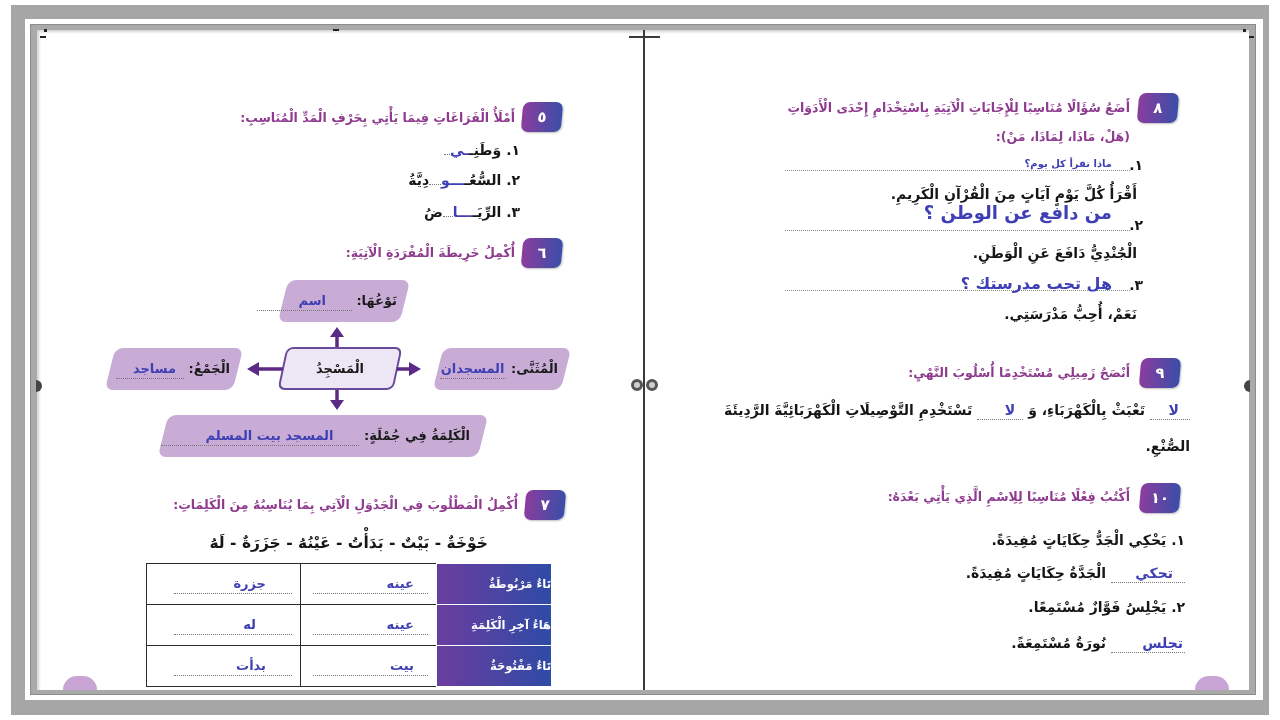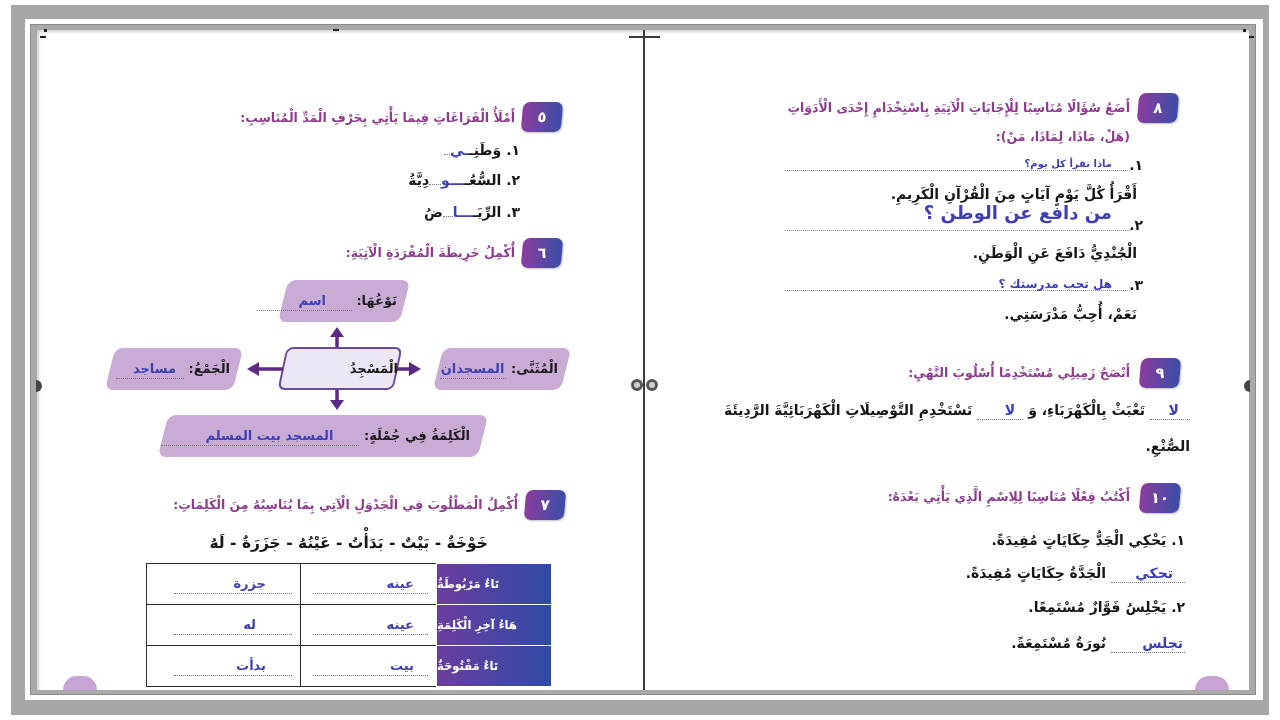--- a/index.html
+++ b/index.html
@@ -28,21 +28,21 @@
   .blank{display:inline-block;border-bottom:1.5px dotted #777;text-align:right;line-height:18px;vertical-align:baseline}
   .dots{display:inline-block;border-bottom:1.5px dotted #777;height:10px}
   .qline{position:absolute;height:16px;border-bottom:1.5px dotted #888}
 
   .pgram{position:absolute;background:var(--diagram-box);border-radius:8px;transform:skewX(-14deg)}
   .center-box{position:absolute;background:#ede6f4;border:2px solid #6a4a9a;border-radius:7px;transform:skewX(-12deg)}
   .dtext{position:absolute;direction:rtl;white-space:nowrap;font-weight:bold;font-size:13px;line-height:22px;color:#1a1a1a}
 
   .wt{position:absolute;left:146px;top:563px;width:386px;border-collapse:collapse;direction:rtl;table-layout:fixed}
   .wt td{height:41px;border:1.5px solid #2b2b2b;background:#fff;font-size:13px;font-weight:bold;text-align:right;padding-right:8px}
-  .wt td.h{width:115px;background:linear-gradient(90deg,var(--table-head-start),var(--table-head-end));color:#fff;border:1px solid #ffffff;text-align:left;padding:0;font-size:11.5px}
+  .wt td.h{width:115px;background:linear-gradient(90deg,var(--table-head-start),var(--table-head-end));color:#fff;border:1px solid #ffffff;text-align:right;padding:0;font-size:11.5px}
   .wt td.c1{width:136px}
   .wt td.c2{width:154px}
 
   .wm{position:absolute;left:963px;top:632px;width:289px;height:60px;overflow:hidden;font-family:"Liberation Sans",sans-serif;color:rgba(150,150,150,.8);white-space:nowrap}
   .wm .t1{position:absolute;left:0;top:0;font-size:24px;line-height:30px}
   .wm .t2{position:absolute;left:0;top:34px;font-size:18px;line-height:22px}
 </style>
 </head>
 <body>
 
@@ -103,21 +103,21 @@
   <g stroke="var(--arrow)" fill="var(--arrow)">
     <line x1="283" y1="369" x2="257" y2="369" stroke-width="3.5"></line>
     <polygon points="259,362 259,376 247,369" stroke="none"></polygon>
   </g>
   <g stroke="var(--arrow)" fill="var(--arrow)">
     <line x1="397" y1="369" x2="411" y2="369" stroke-width="3.5"></line>
     <polygon points="409,362 409,376 421,369" stroke="none"></polygon>
   </g>
 </svg>
 
-<div class="dtext" style="left:282px;top:358px;width:116px;direction:rtl">الْمَسْجِدُ</div>
+<div class="dtext" style="left:282px;top:358px;width:116px;text-align:center;direction:rtl">الْمَسْجِدُ</div>
 
 <div class="dtext" style="right:883px;top:290px">
   <span>نَوْعُهَا:</span>
   <span class="blank" style="width:95px;padding-right:26px"><span class="ans">اسم</span></span>
 </div>
 <div class="dtext" style="right:722px;top:358px">
   <span>الْمُثَنَّى:</span>
   <span class="blank" style="width:66px;padding-right:2px"><span class="ans">المسجدان</span></span>
 </div>
 <div class="dtext" style="right:1050px;top:358px">
@@ -162,21 +162,21 @@
 <div class="txt ans" style="right:168px;top:153px;font-size:10px">ماذا تقرأ كل يوم؟</div>
 <div class="txt" style="right:143px;top:183px">أَقْرَأُ كُلَّ يَوْمٍ آيَاتٍ مِنَ الْقُرْآنِ الْكَرِيمِ.</div>
 
 <div class="txt" style="right:137px;top:214px">٢.</div>
 <div class="qline" style="right:150px;top:215px;width:345px"></div>
 <div class="txt ans" style="right:168px;top:202px;font-size:18px">من دافع عن الوطن ؟</div>
 <div class="txt" style="right:143px;top:242px">الْجُنْدِيُّ دَافَعَ عَنِ الْوَطَنِ.</div>
 
 <div class="txt" style="right:137px;top:274px">٣.</div>
 <div class="qline" style="right:150px;top:275px;width:345px"></div>
-<div class="txt ans" style="right:168px;top:273px;font-size:12px">هل تحب مدرستك ؟</div>
+<div class="txt ans" style="right:168px;top:273px;font-size:16px">هل تحب مدرستك ؟</div>
 <div class="txt" style="right:143px;top:303px">نَعَمْ، أُحِبُّ مَدْرَسَتِي.</div>
 
 <div class="badge" style="left:1140px;top:358px">٩</div>
 <div class="heading" style="right:150px;top:363px">أَنْصَحُ زَمِيلِي مُسْتَخْدِمًا أُسْلُوبَ النَّهْيِ:</div>
 <div class="txt" style="right:90px;top:399px">
   <span class="blank" style="width:40px;padding-right:11px"><span class="ans">لا</span></span>
   <span>تَعْبَثْ بِالْكَهْرَبَاءِ، وَ</span>
   <span class="blank" style="width:46px;padding-right:8px"><span class="ans">لا</span></span>
   <span>تَسْتَخْدِمِ التَّوْصِيلَاتِ الْكَهْرَبَائِيَّةَ الرَّدِيئَةَ</span>
 </div>

